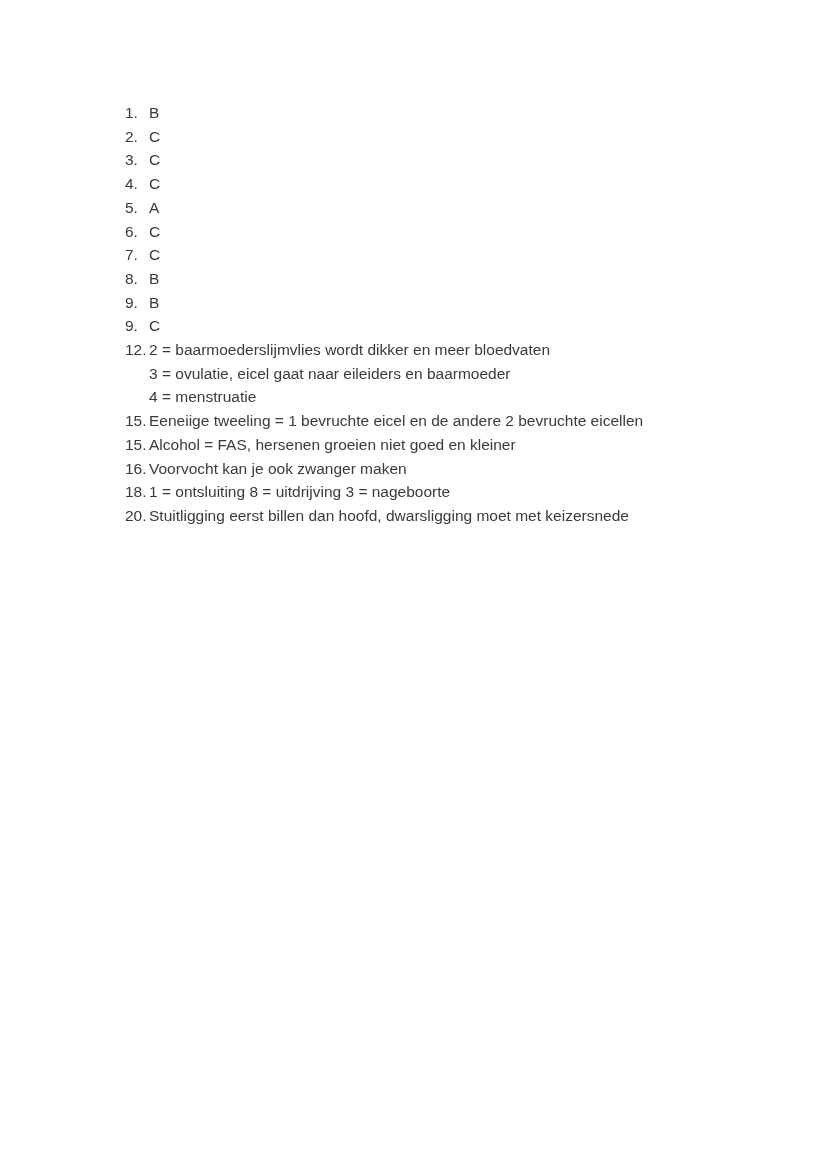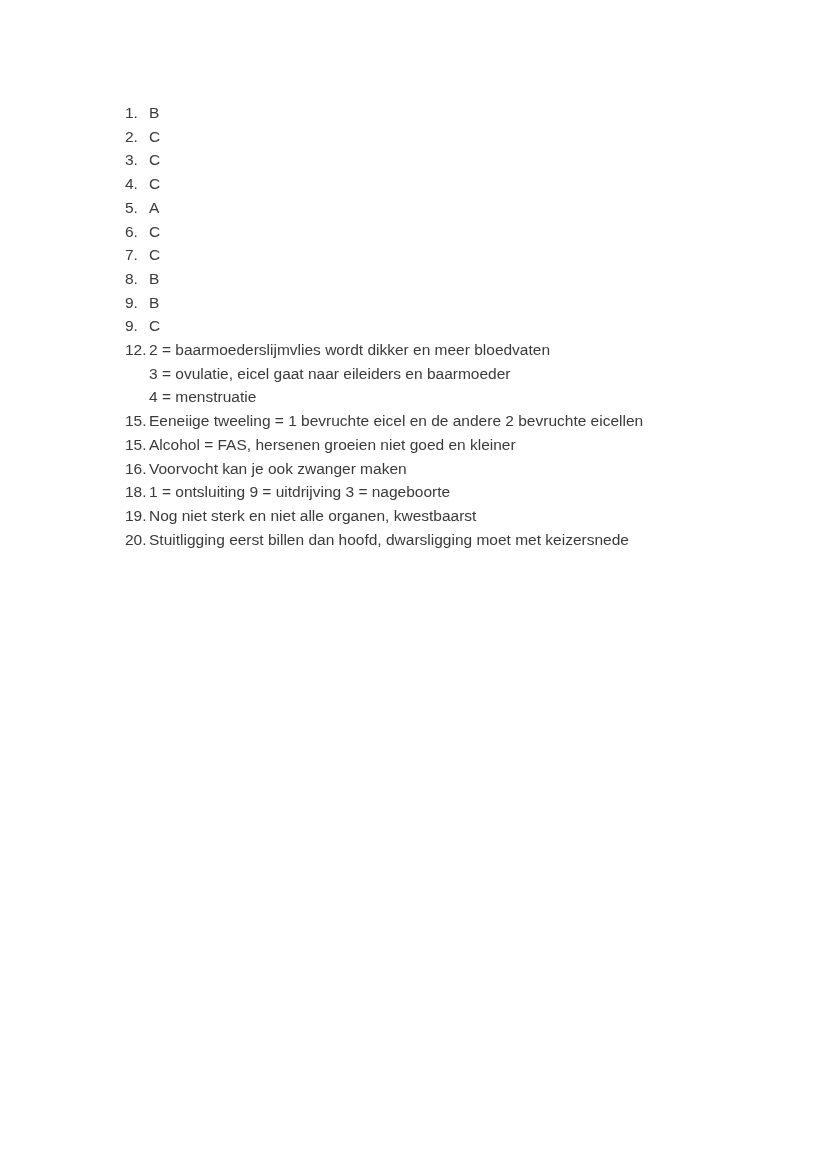--- a/index.html
+++ b/index.html
@@ -132,27 +132,21 @@
       </li>
       <li class="answer-item">
         <span class="answer-num">16.</span>
         <div class="answer-content">
           <div class="answer-line">Voorvocht kan je ook zwanger maken</div>
         </div>
       </li>
       <li class="answer-item">
         <span class="answer-num">18.</span>
         <div class="answer-content">
-          <div class="answer-line">1 = ontsluiting 9 = uitdrijving 3 = nageboorte</div>
-        </div>
-      </li>
-      <li class="answer-item">
-        <span class="answer-num">19.</span>
-        <div class="answer-content">
-          <div class="answer-line">Nog niet sterk en niet alle organen, kwestbaarst</div>
+          <div class="answer-line">1 = ontsluiting 8 = uitdrijving 3 = nageboorte</div>
         </div>
       </li>
       <li class="answer-item">
         <span class="answer-num">20.</span>
         <div class="answer-content">
           <div class="answer-line">Stuitligging eerst billen dan hoofd, dwarsligging moet met keizersnede</div>
         </div>
       </li>
     </ol>
 </div>

